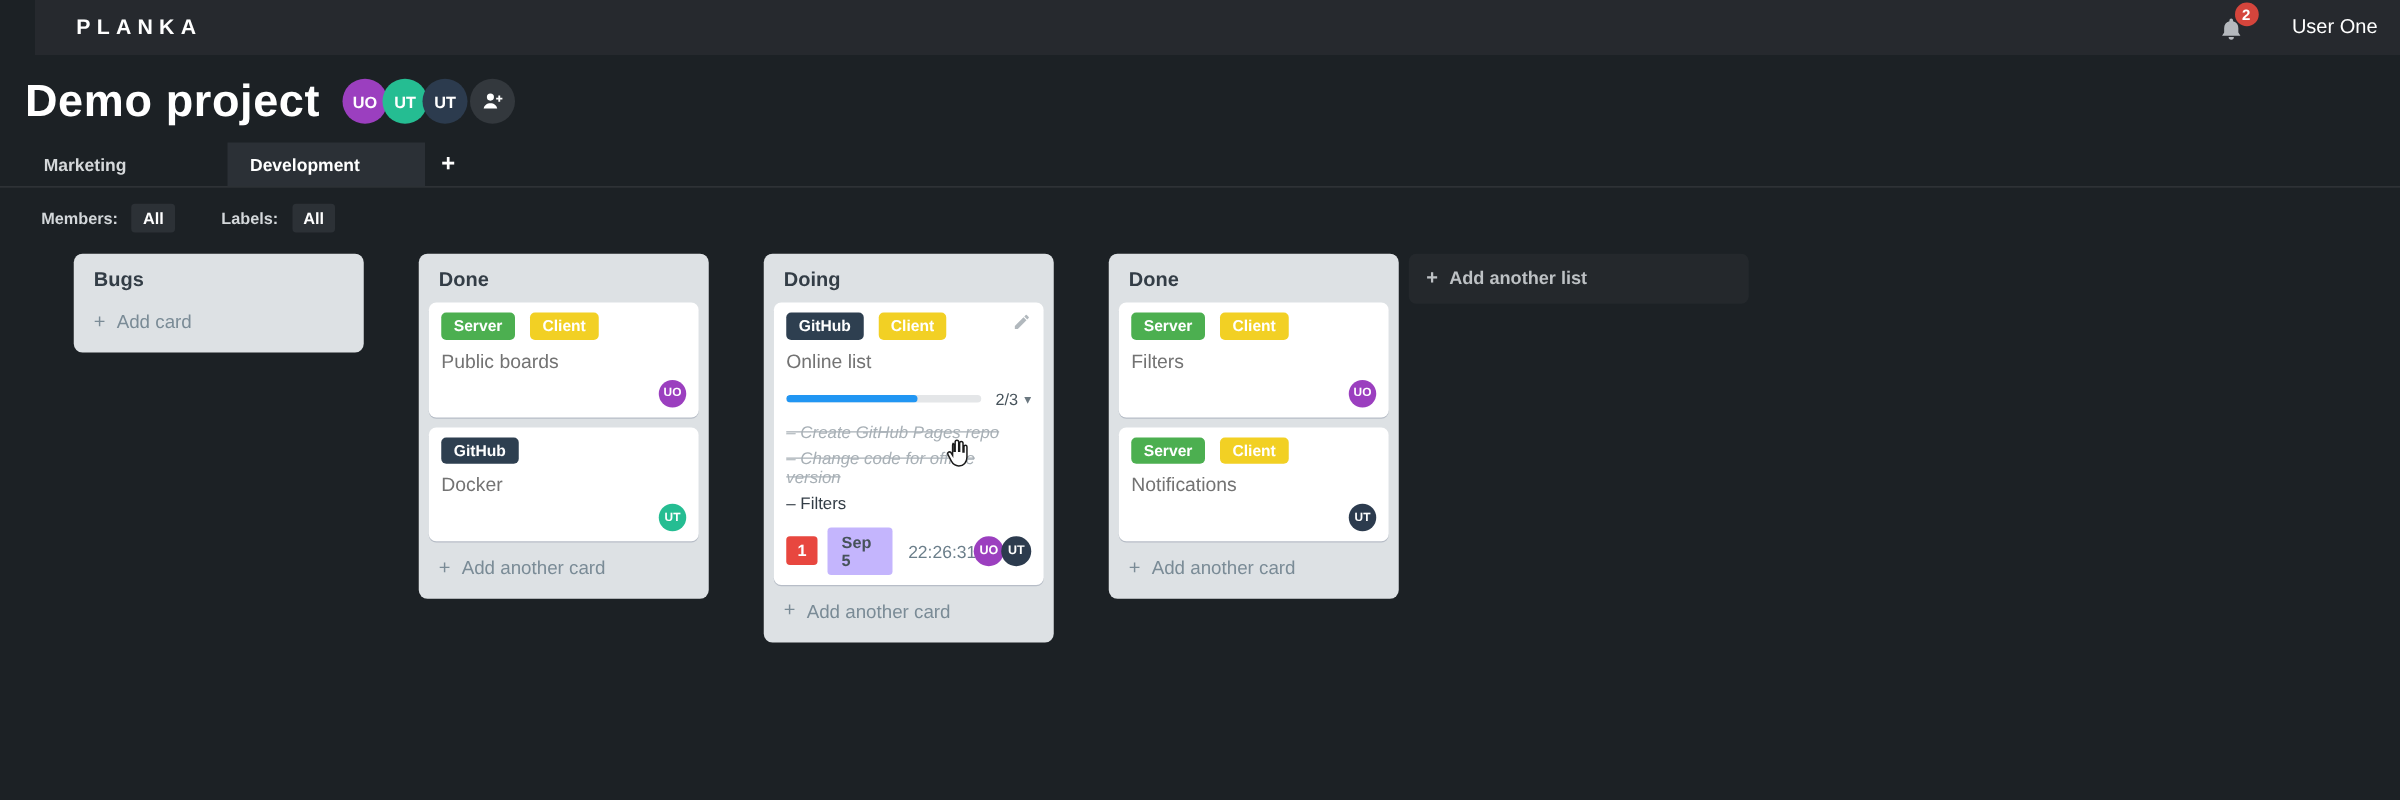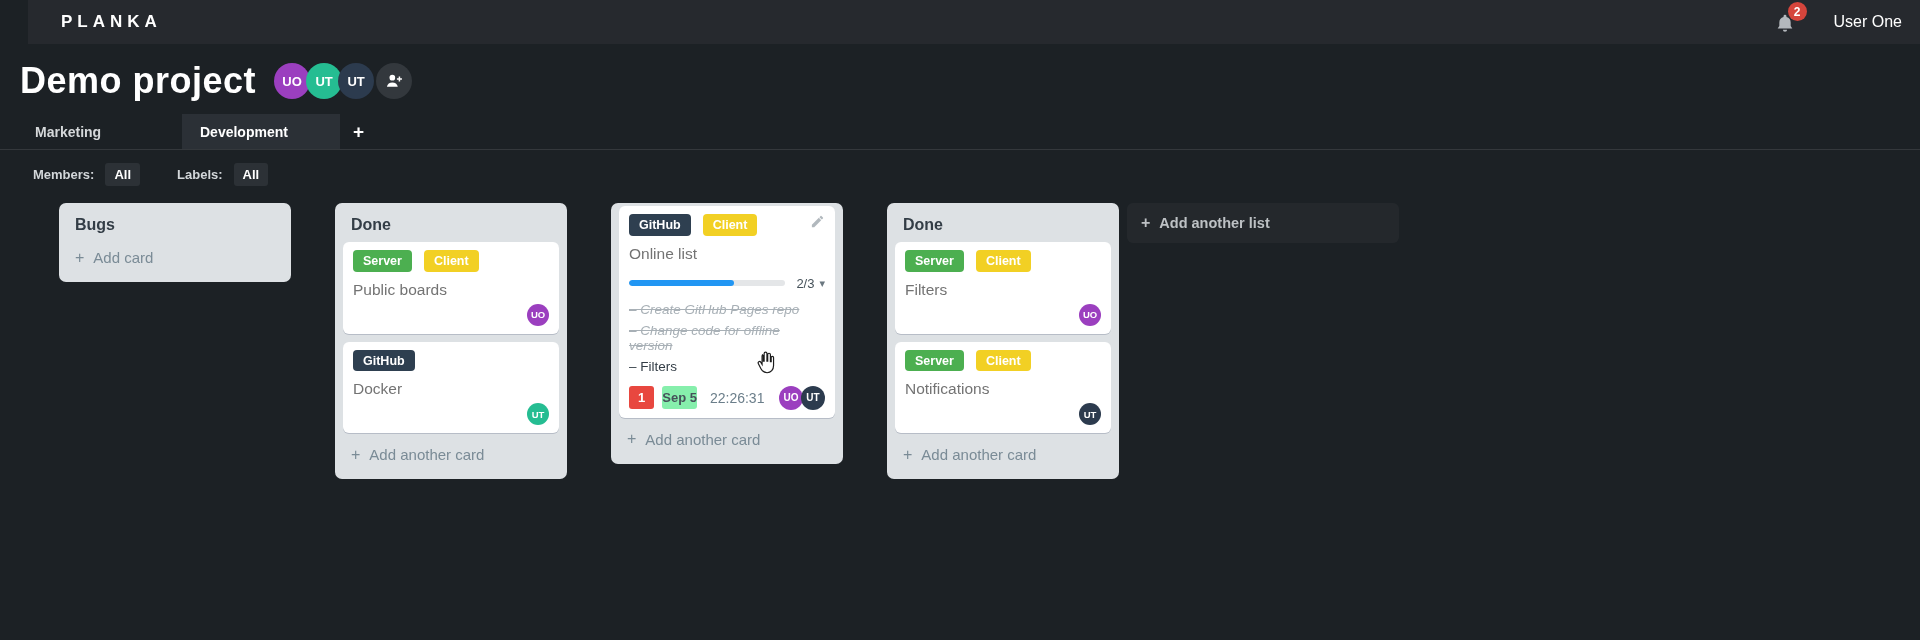--- a/index.html
+++ b/index.html
@@ -56,21 +56,21 @@
   .progress-row { display:flex; align-items:center; margin-top:13px; }
   .progress-track { flex:1; height:6px; border-radius:3px; background:#e4e6e8; overflow:hidden; }
   .progress-fill { height:100%; border-radius:3px; }
   .progress-text { font-size:13px; color:#46525a; margin-left:11px; font-weight:normal; }
   .caret { font-size:11px; color:#6b7880; margin-left:5px; }
   .tasks { margin-top:8px; }
   .task { font-size:13.5px; color:#333d46; padding:3px 0; }
   .task.done { color:#a8b0b6; text-decoration:line-through;font-style:italic; }
   .card-meta { display:flex; align-items:center; margin-top:9px; }
   .count-badge { color:#fff; font-size:13px; font-weight:bold; padding:4px 9px; border-radius:3px; }
-  .due-chip { background:#86efac; color:#46525a; font-size:13px; font-weight:bold; padding:4px 0; border-radius:3px; margin-left:8px; }
+  .due-chip { background:#c4b5fd; color:#46525a; font-size:13px; font-weight:bold; padding:4px 11px; border-radius:3px; margin-left:8px; }
   .timer { color:#6b7e8a; font-size:14px; margin-left:13px; }
   .meta-avatars { margin-left:auto; display:flex; }
   .meta-avatars .avatar-sm { width:24px; height:24px; font-size:10px; margin-left:-2px; }
 
   .add-card { display:flex; align-items:center; gap:9px; padding:13px 16px 14px 16px; color:#7a8b96; font-size:15px; cursor:pointer; }
   .plus-glyph { font-size:16px; line-height:1; }
   .add-card.small { padding-top:10px; }
 
   .add-list { width:272px; height:40px; background:rgba(255,255,255,0.035); border-radius:6px;
     display:flex; align-items:center; gap:9px; padding-left:14px; color:#bdc1c4; font-size:14.5px; font-weight:bold; cursor:pointer; }
@@ -156,20 +156,21 @@
         </div>
       </div>
     </div>
     <div class="add-card">
       <span class="plus-glyph">+</span>
       <span>Add another card</span>
     </div>
   </div>
 
   <div class="list">
+    <div class="list-header">Doing</div>
     <div class="cards">
       <div class="card">
         <div class="labels-row">
           <span class="label-chip" style="background: rgb(46, 63, 80);">GitHub</span>
           <span class="label-chip" style="background: rgb(242, 208, 36);">Client</span>
           <span class="edit-icon">
             <svg width="15" height="15" viewBox="0 0 24 24">
               <path d="M3 17.2V21h3.8L17.9 9.9l-3.8-3.8L3 17.2zM20.7 7.1a1 1 0 0 0 0-1.4l-2.4-2.4a1 1 0 0 0-1.4 0l-1.8 1.8 3.8 3.8 1.8-1.8z" fill="#98a1a8"></path>
             </svg>
           </span>

